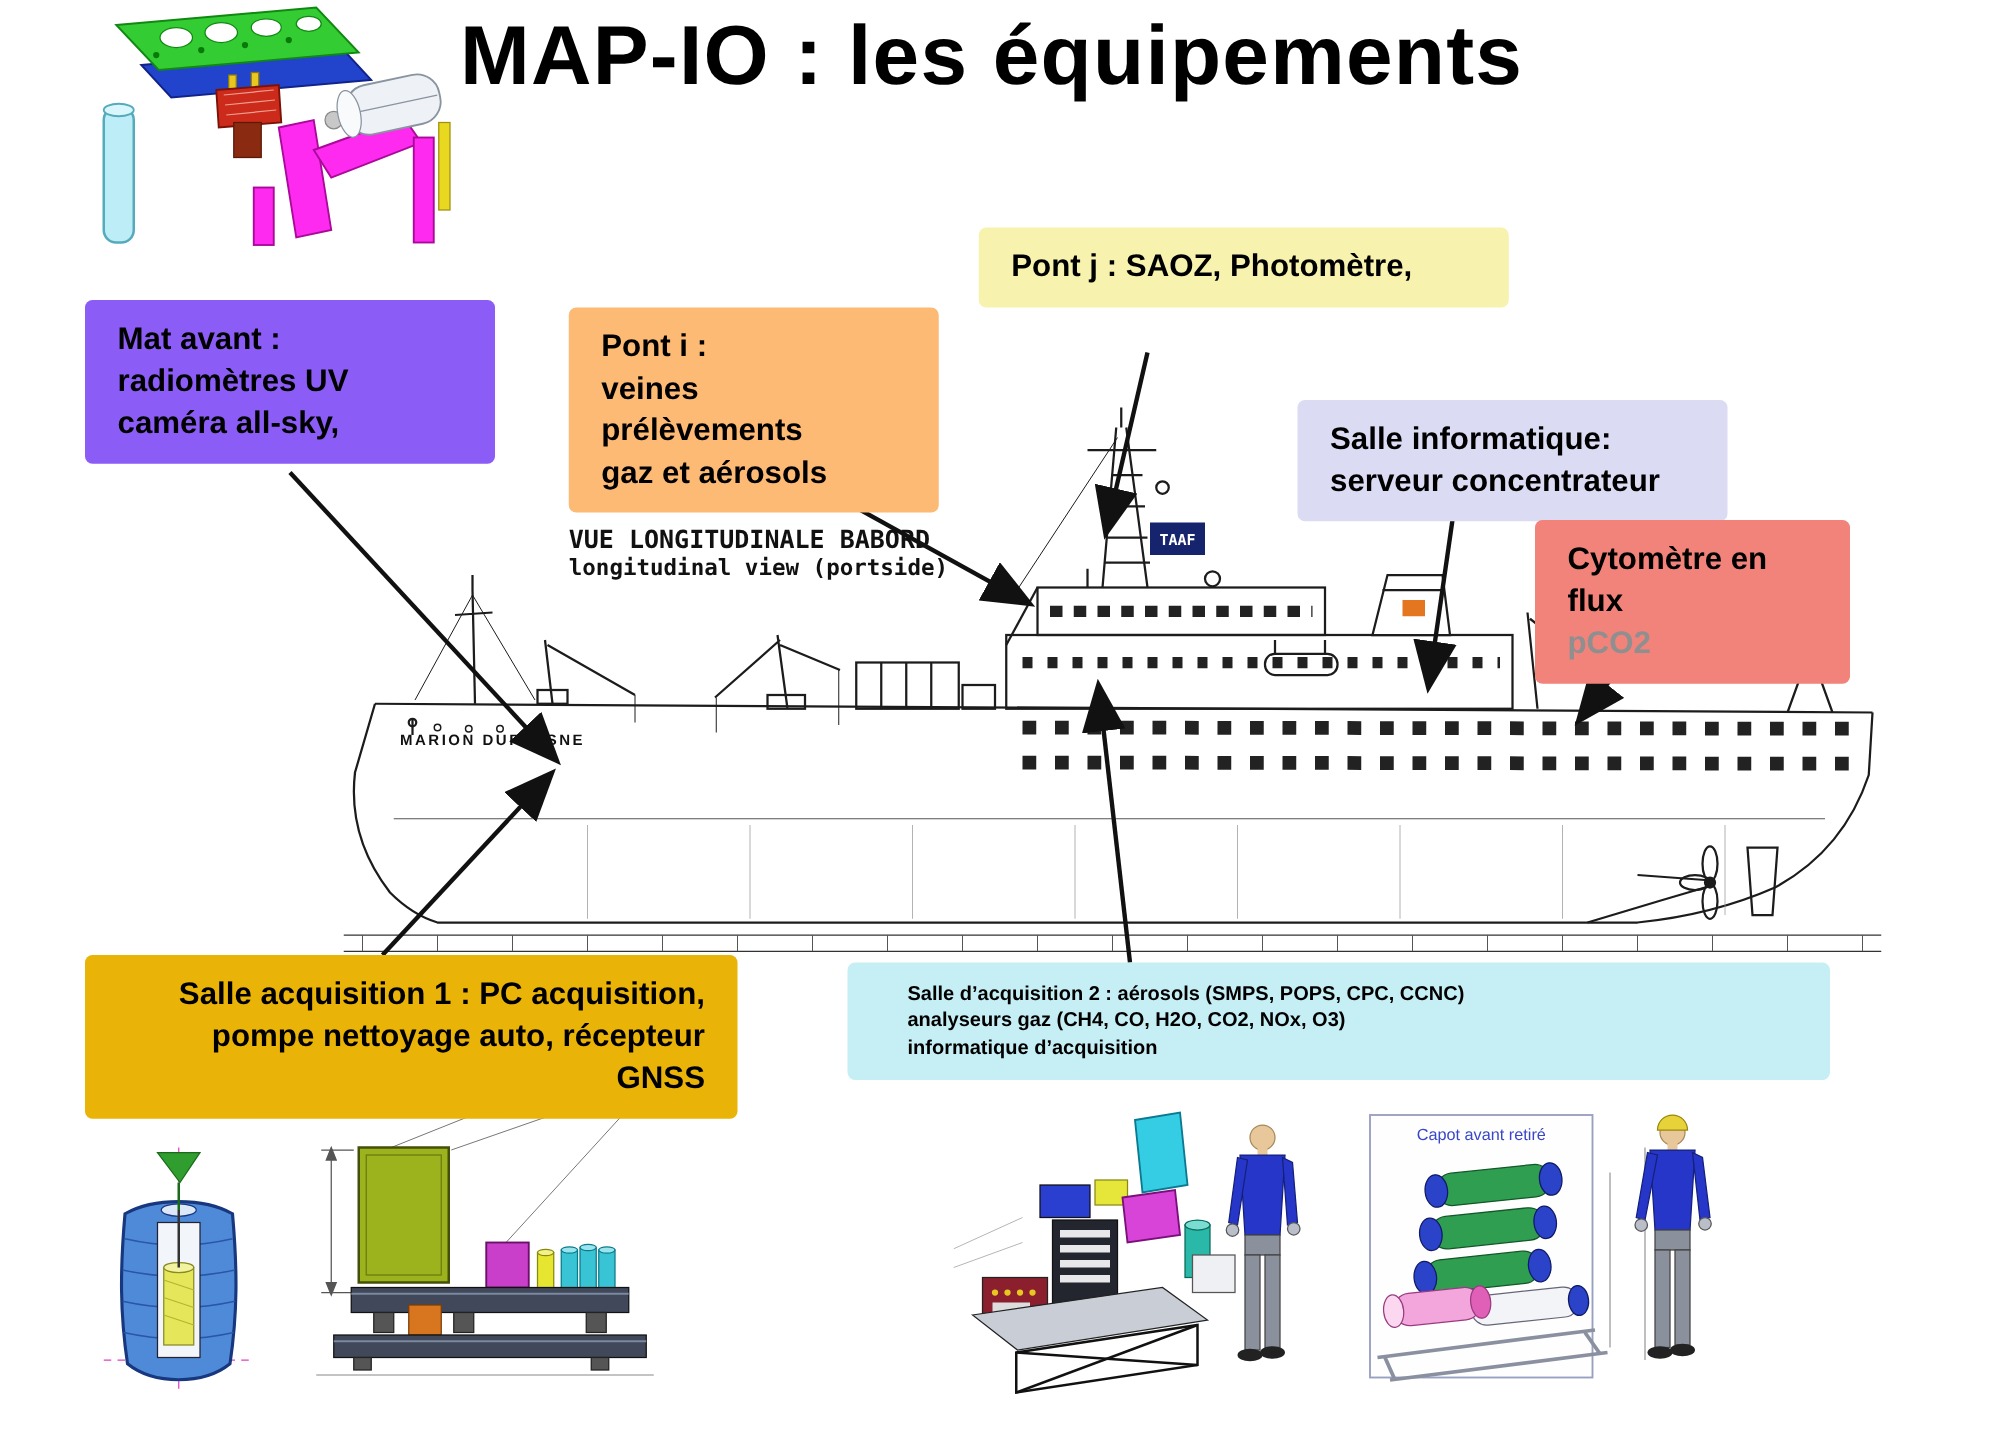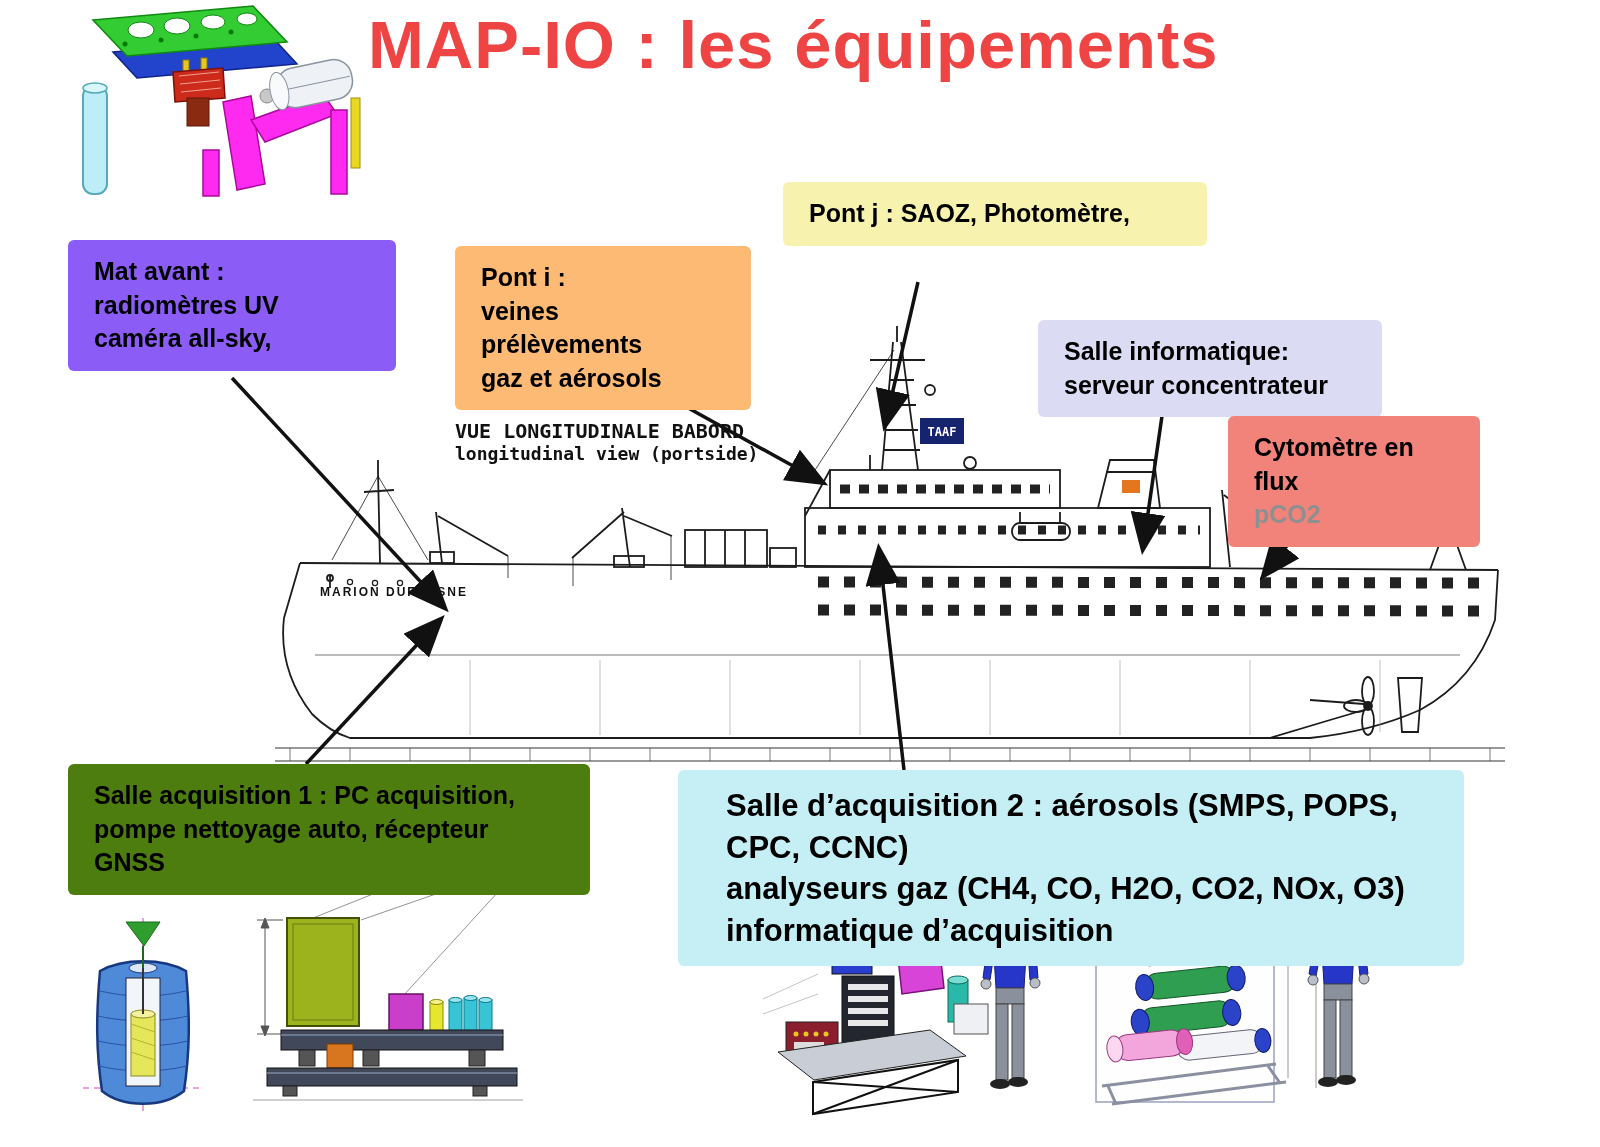--- a/index.html
+++ b/index.html
@@ -14,34 +14,34 @@
   .callout{
     position:absolute;border-radius:6px;padding:15px 26px;
     font-weight:bold;font-size:25px;line-height:1.34;color:#000;z-index:6;
   }
   .c-matavant{left:68px;top:240px;width:276px;}
   .c-ponti{left:455px;top:246px;width:244px;}
   .c-pontj{left:783px;top:182px;width:372px;}
   .c-salleinfo{left:1010px;top:320px;width:292px;}
   .c-cyto{left:1228px;top:416px;width:200px;}
   .c-acq1{left:68px;top:764px;width:470px;}
-  .c-acq2{left:678px;top:770px;width:712px;font-size:31px;padding-left:48px;}
+  .c-acq2{left:678px;top:770px;width:712px;font-size:16px;padding-left:48px;}
   .ship{position:absolute;left:270px;top:320px;width:1240px;height:450px;z-index:1;}
   .arrows{position:absolute;left:0;top:0;width:1600px;height:1147px;z-index:5;pointer-events:none;}
   .cad{position:absolute;left:55px;top:2px;width:310px;height:200px;z-index:2;}
   .figA{position:absolute;left:78px;top:916px;width:130px;height:207px;z-index:2;}
   .figB{position:absolute;left:243px;top:884px;width:290px;height:232px;z-index:2;}
   .figC{position:absolute;left:758px;top:884px;width:300px;height:244px;z-index:2;}
   .figD{position:absolute;left:1088px;top:878px;width:300px;height:248px;z-index:2;}
   svg{display:block;}
 </style>
 </head>
 <body>
 
-<h1 class="title" style="color: #ef4444; text-align: center;">MAP-IO : les équipements</h1>
+<h1 class="title" style="color: #000000; text-align: center;">MAP-IO : les équipements</h1>
 
 <div class="cad">
   <svg viewBox="0 0 310 200" width="310" height="200">
     <rect x="28" y="84" width="24" height="108" rx="10" fill="#bdeef7" stroke="#55aabb" stroke-width="2"></rect>
     <ellipse cx="40" cy="86" rx="12" ry="5" fill="#d8f6fb" stroke="#55aabb" stroke-width="1.5"></ellipse>
     <polygon points="58,50 218,36 242,62 82,76" fill="#2244cc" stroke="#112288" stroke-width="1.5"></polygon>
     <polygon points="38,18 198,4 232,40 72,54" fill="#33cc33" stroke="#118811" stroke-width="1.5"></polygon>
     <ellipse cx="86" cy="28" rx="13" ry="8" fill="#ffffff" stroke="#118811"></ellipse>
     <ellipse cx="122" cy="24" rx="13" ry="8" fill="#ffffff" stroke="#118811"></ellipse>
     <ellipse cx="158" cy="20" rx="12" ry="7" fill="#ffffff" stroke="#118811"></ellipse>
@@ -232,21 +232,21 @@
 <div class="callout c-salleinfo" style="background: rgb(219, 219, 243); margin-left: 28px;">
   <div>Salle informatique:</div>
   <div>serveur concentrateur</div>
 </div>
 
 <div class="callout c-cyto" style="background: rgb(241, 131, 123);">
   <div>Cytomètre en flux</div>
   <div style="color: rgb(143, 143, 143);">pCO2</div>
 </div>
 
-<div class="callout c-acq1" style="background: #4d7c0f;">
+<div class="callout c-acq1" style="background: #eab308; text-align: right;">
   <div>Salle acquisition 1 :  PC acquisition,</div>
   <div>pompe nettoyage auto, récepteur GNSS</div>
 </div>
 
 <div class="callout c-acq2" style="background: rgb(198, 239, 245);">
   <div>Salle d’acquisition 2 : aérosols (SMPS, POPS, CPC, CCNC)</div>
   <div>analyseurs gaz (CH4, CO, H2O, CO2, NOx, O3)</div>
   <div>informatique d’acquisition</div>
 </div>
 

